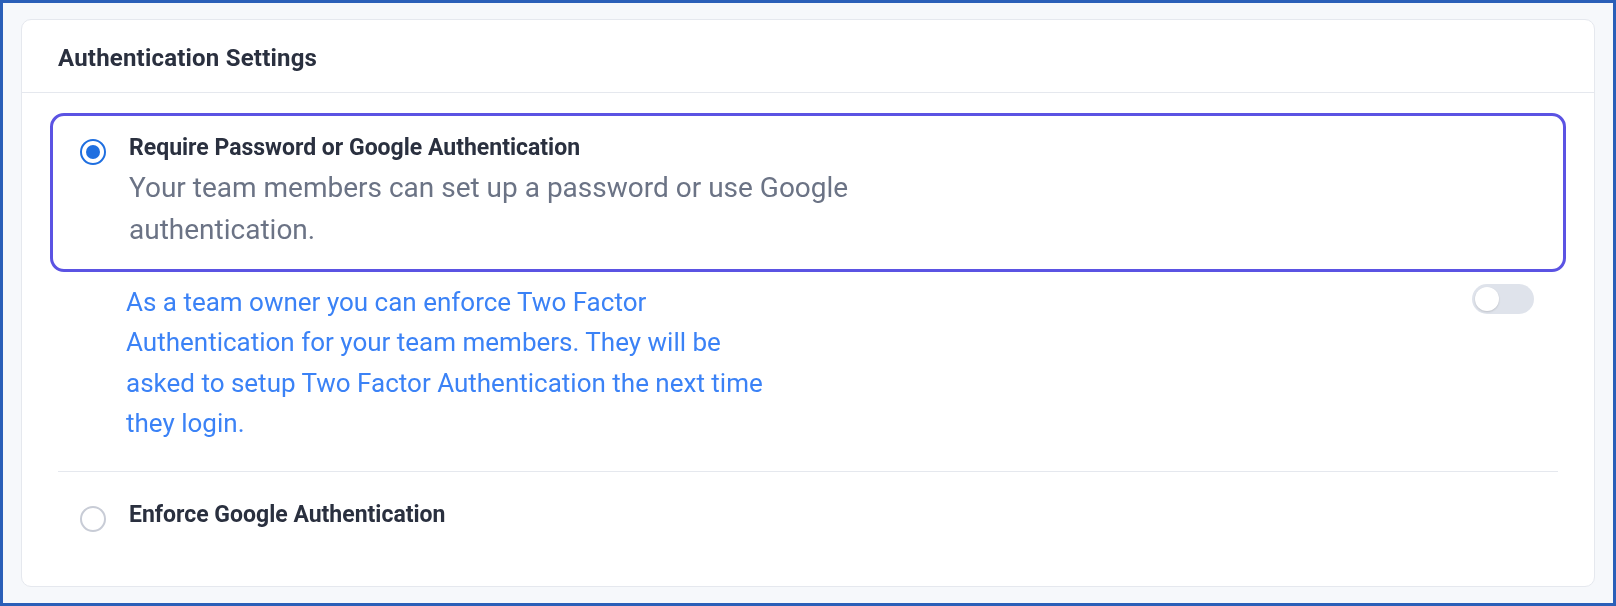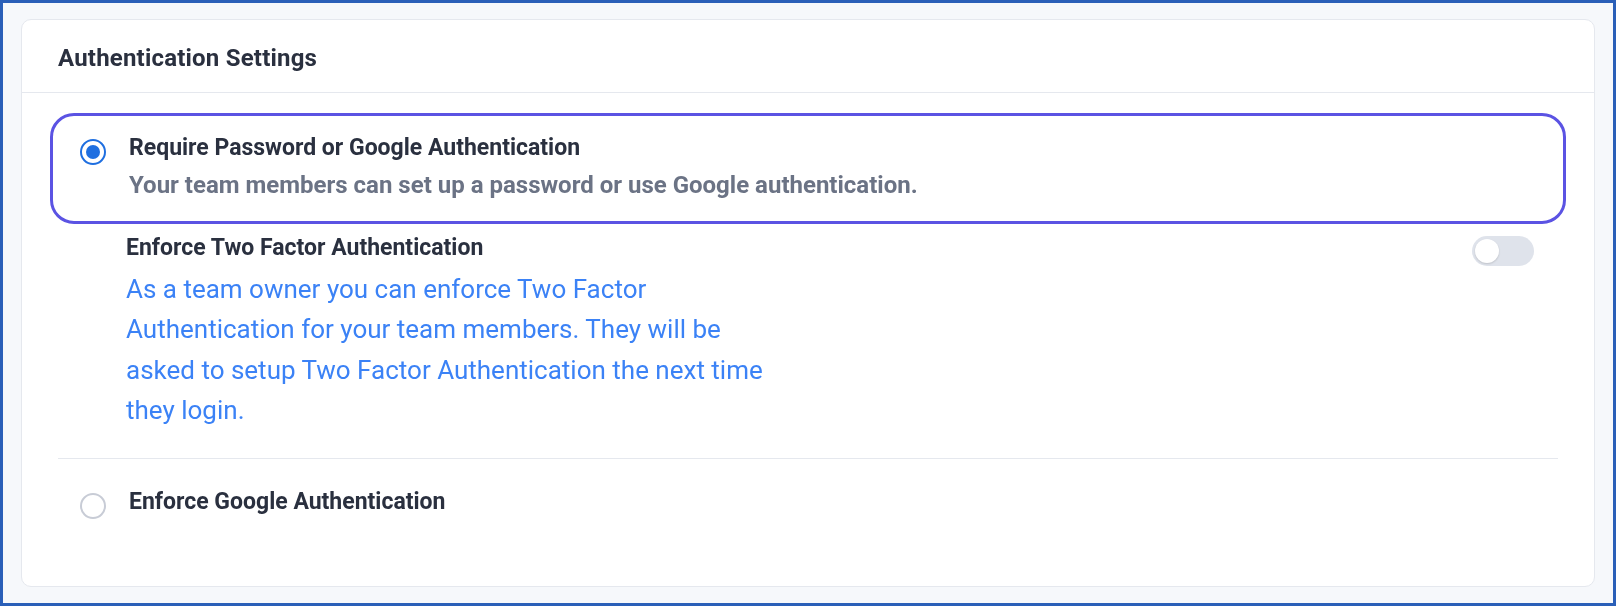--- a/index.html
+++ b/index.html
@@ -34,21 +34,21 @@
       letter-spacing: 0.2px;
     }
     .card-body {
       padding: 20px 28px 0 28px;
     }
     .option {
       display: flex;
       align-items: flex-start;
       padding: 18px 26px;
       border: 3px solid transparent;
-      border-radius: 24px;
+      border-radius: 14px;
       margin-bottom: 6px;
     }
     .option.selected {
       border-color: #5b53e3;
     }
     .radio-wrap {
       width: 28px;
       height: 28px;
       flex: 0 0 28px;
       margin-top: 4px;
@@ -79,25 +79,24 @@
     .option-text {
       flex: 1;
     }
     .opt-title {
       font-size: 23px;
       font-weight: 700;
       color: #2a303f;
       margin-bottom: 6px;
     }
     .opt-desc {
-      font-size: 24px;
+      font-size: 28px;
       line-height: 1.5;
       color: #6b7385;
       max-width: 900px;
-      font-weight: bold;
     }
     .sub-option {
       display: flex;
       align-items: flex-start;
       padding: 4px 26px 28px 26px;
       margin-left: 50px;
       margin-right: 6px;
     }
     .sub-text { flex: 1; }
     .sub-title {
@@ -164,21 +163,20 @@
           </div>
         </div>
         <div class="option-text">
           <div class="opt-title">Require Password or Google Authentication</div>
           <div class="opt-desc">Your team members can set up a password or use Google authentication.</div>
         </div>
       </div>
 
       <div class="sub-option">
         <div class="sub-text">
-          <div class="sub-title">Enforce Two Factor Authentication</div>
           <div class="sub-desc">As a team owner you can enforce Two Factor Authentication for your team members. They will be asked to setup Two Factor Authentication the next time they login.</div>
         </div>
         <div class="toggle-wrap">
           <div class="toggle">
             <div class="toggle-knob"></div>
           </div>
         </div>
       </div>
 
       <hr class="divider">

